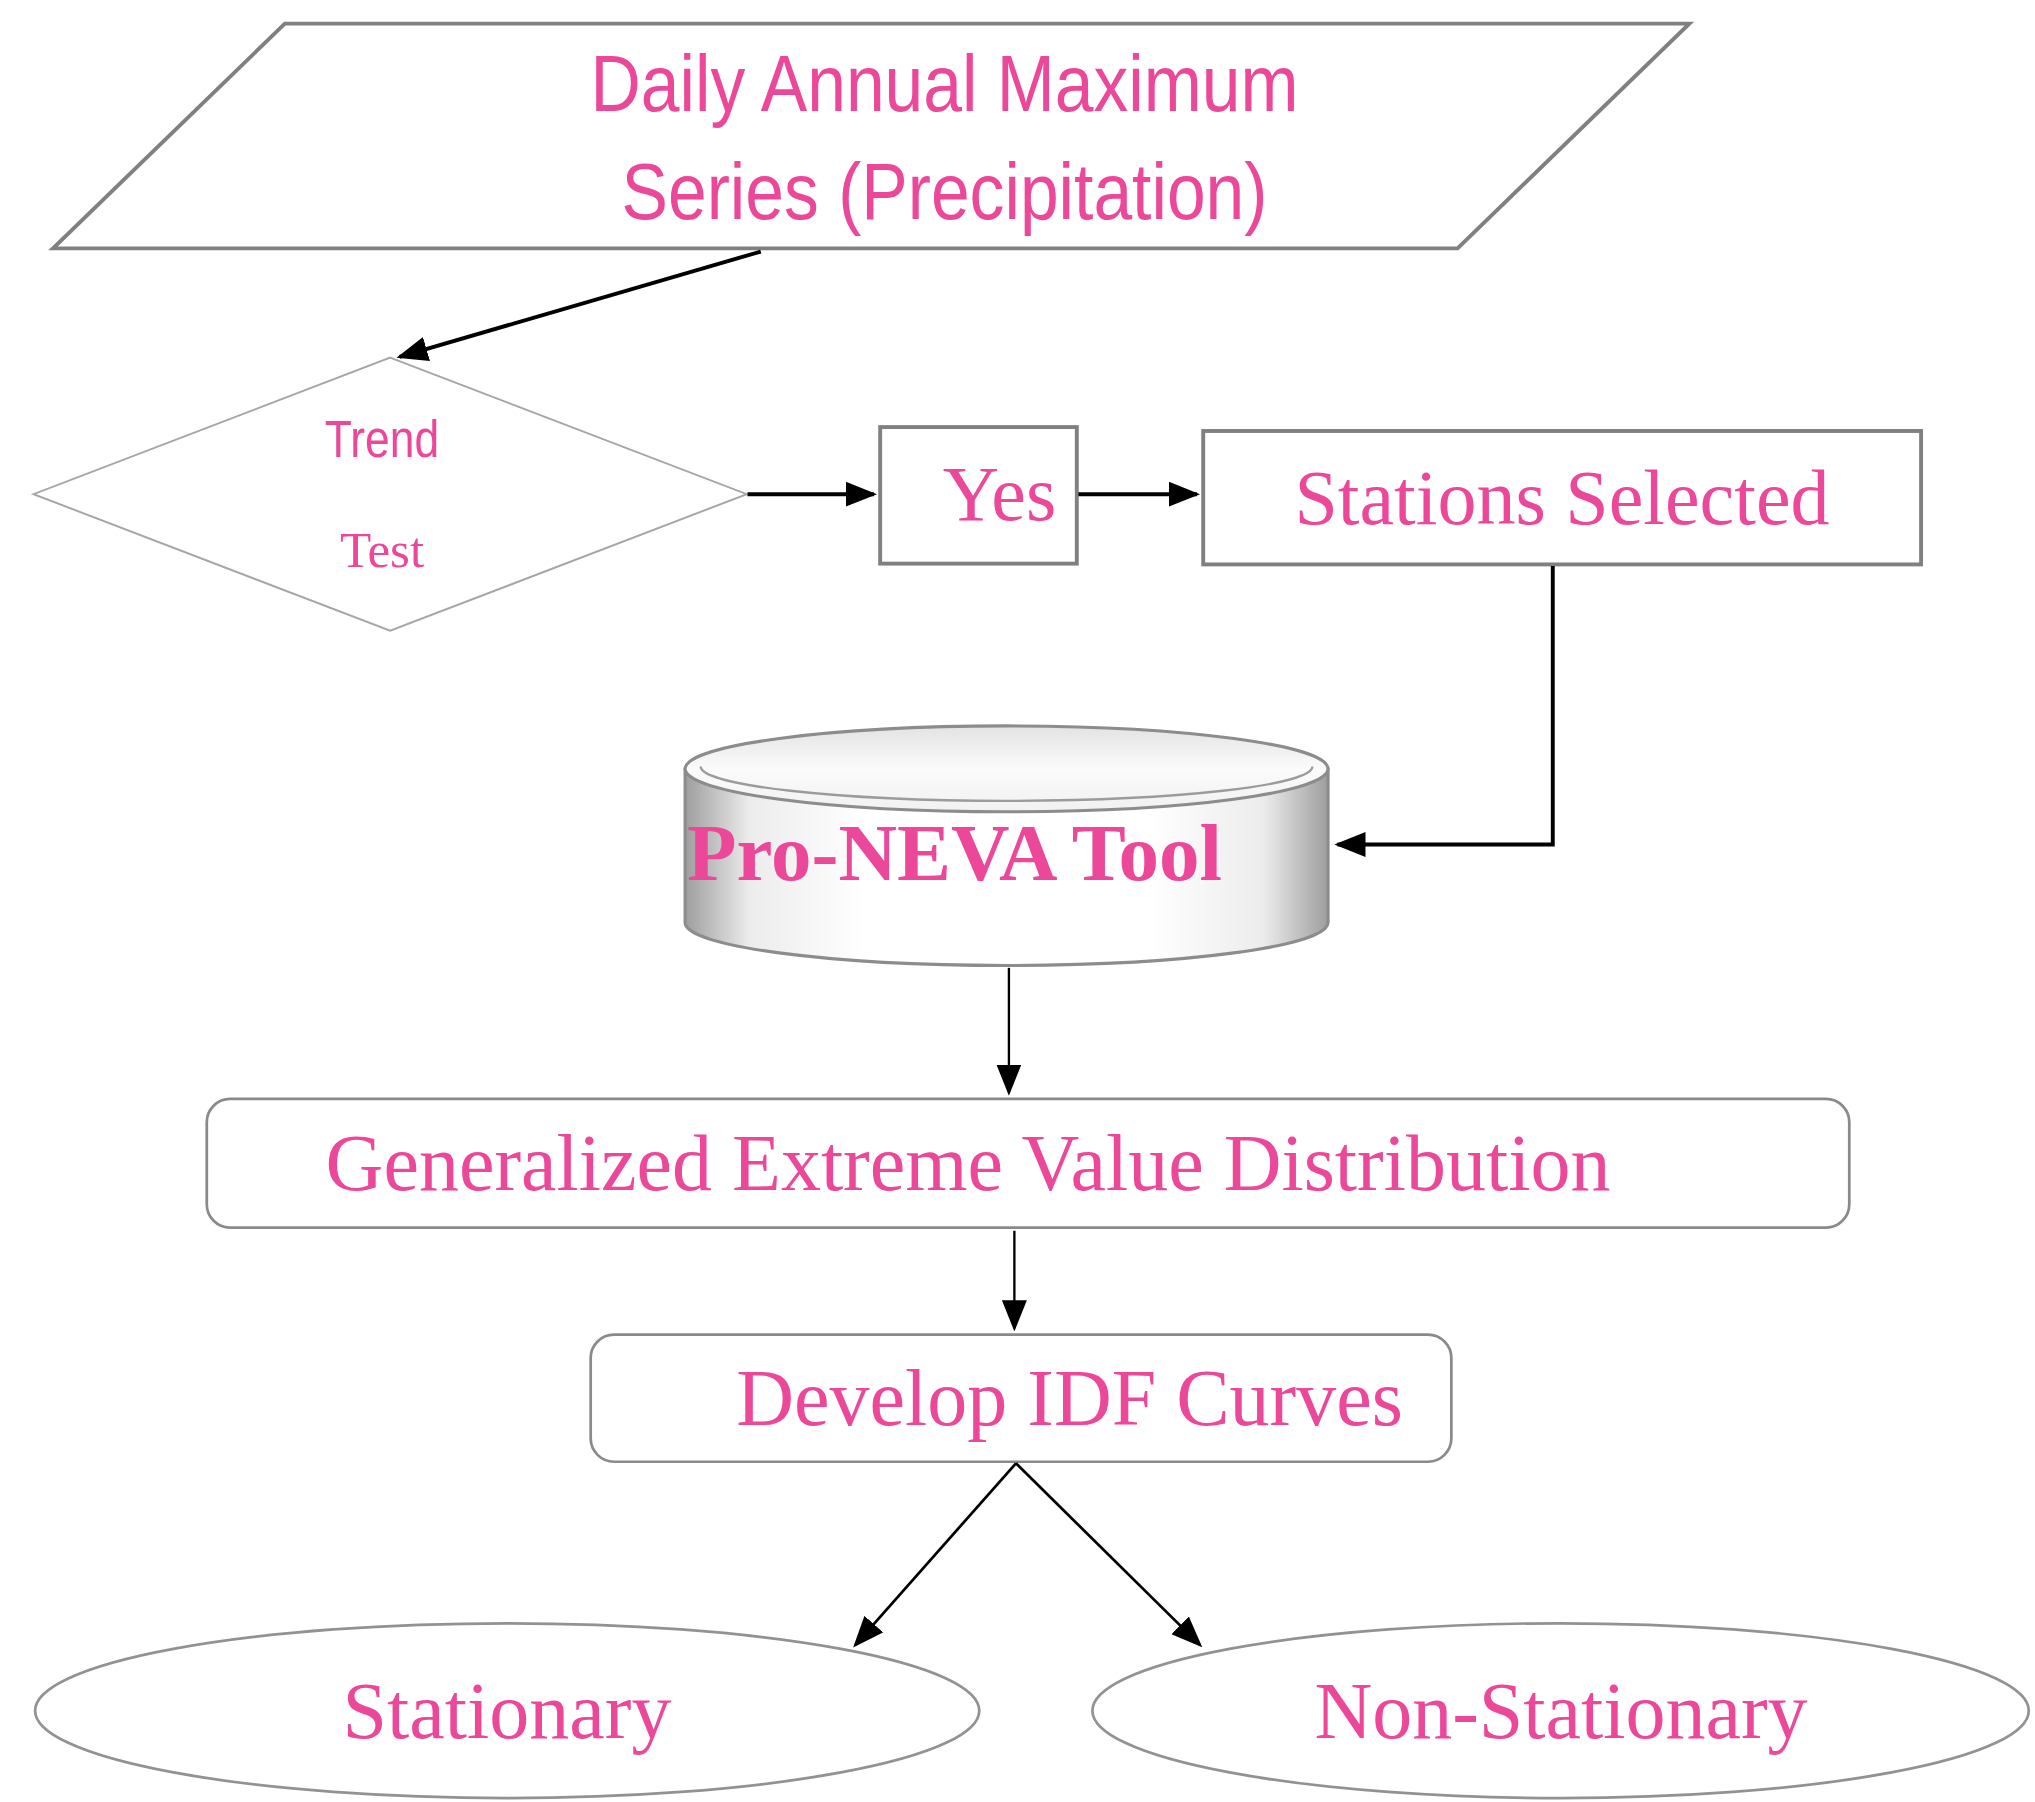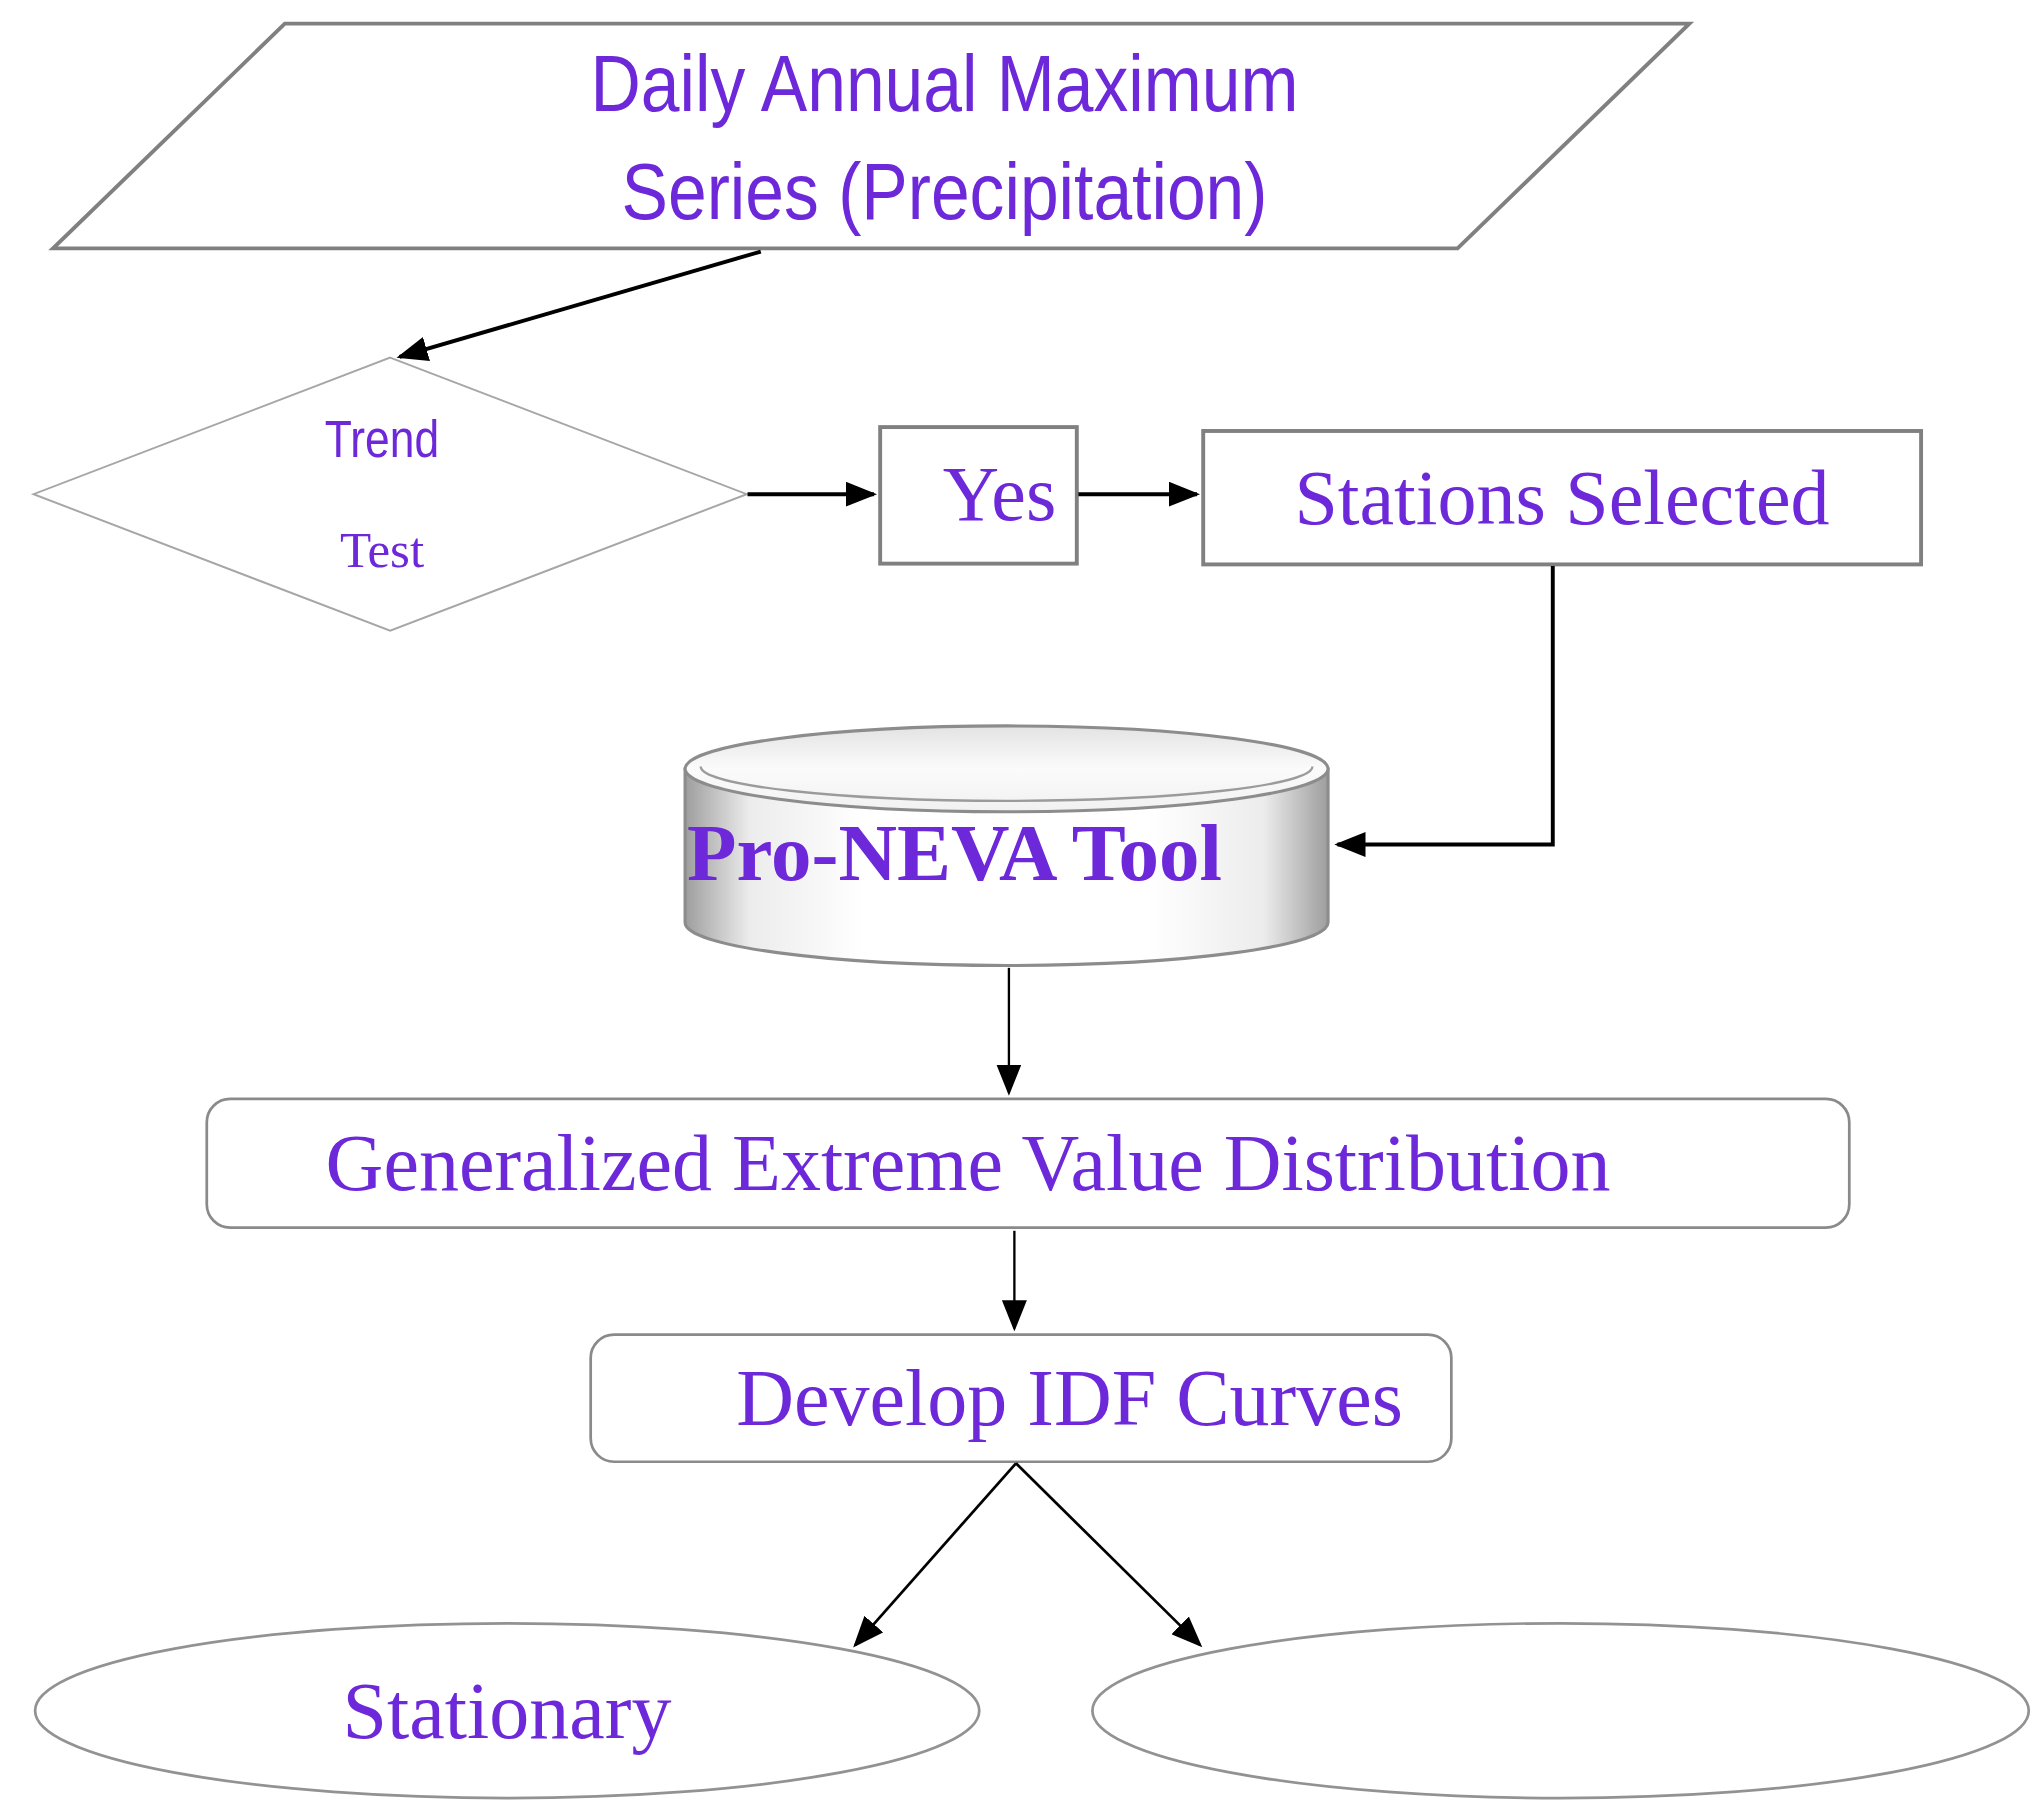--- a/index.html
+++ b/index.html
@@ -1,21 +1,21 @@
 <!DOCTYPE html>
 <html style="font-size:12.5px"><head>
 <meta charset="utf-8">
 <style>
   html,body{margin:0;padding:0;background:#ffffff;}
   body{width:2035px;height:1803px;position:relative;overflow:hidden;}
   #canvas{position:absolute;left:0;top:0;width:2035px;height:1803px;}
   svg{position:absolute;left:0;top:0;}
   .label{
     position:absolute;
-    color:#6d28d9;
+    color:#ec4899;
     text-align:center;
     font-family:"Liberation Serif","DejaVu Serif",serif;
     white-space:nowrap;
   }
   .sans{font-family:"Liberation Sans","DejaVu Sans",sans-serif;}
   .cond{transform:scaleX(0.87);transform-origin:50% 50%;}
   .line{display:block;}
 </style>
 </head>
 <body>
@@ -85,14 +85,15 @@
   <div class="label" style="left:1203px;top:431px;width:718px;line-height:133px;font-size:78px;">Stations Selected</div>
 
   <div class="label" style="left:685px;top:787px;width:539px;line-height:133px;font-size:81px;font-weight:bold;">Pro-NEVA Tool</div>
 
   <div class="label" style="left:207px;top:1099px;width:1522px;line-height:129px;font-size:80px;">Generalized Extreme Value Distribution</div>
 
   <div class="label" style="left:591px;top:1335px;width:861px;line-height:127px;font-size:80px;margin-left:48px;">Develop IDF Curves</div>
 
   <div class="label" style="left:35px;top:1643px;width:944px;line-height:137px;font-size:80px;">Stationary</div>
 
+  <div class="label" style="left:1093px;top:1643px;width:936px;line-height:137px;font-size:80px;">Non-Stationary</div>
 </div>
 
 
 </body></html>

